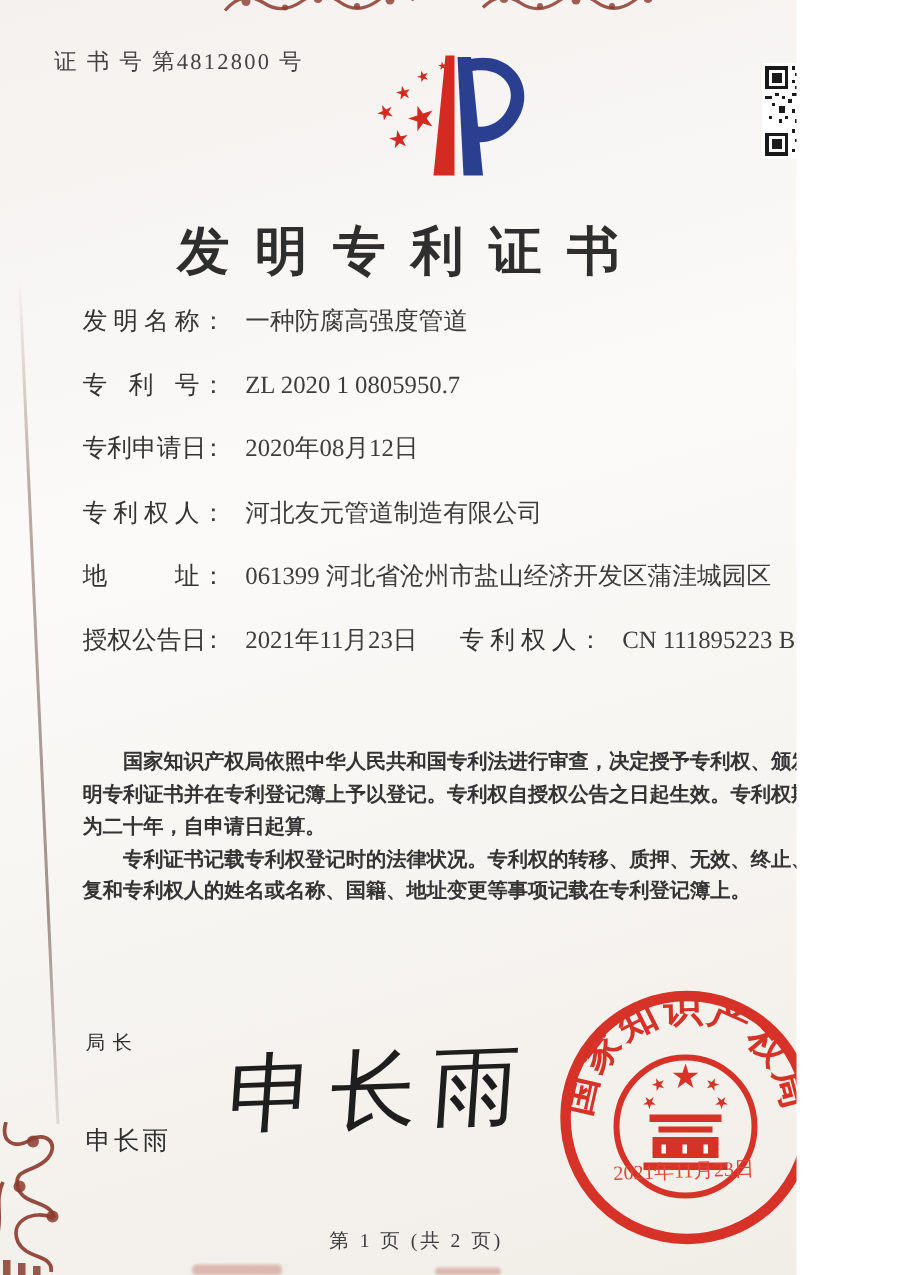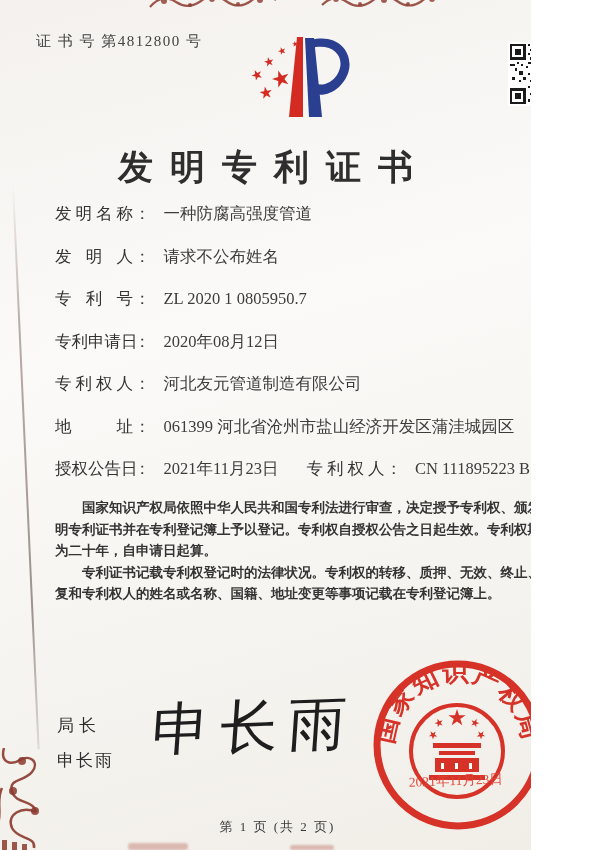--- a/index.html
+++ b/index.html
@@ -23,21 +23,21 @@
   .fields{position:absolute; left:55px; top:203px; width:505px; font-size:16.5px;}
   .row{height:26px; margin-bottom:16.5px; white-space:nowrap;}
   .lbl{display:inline-block; width:78px; text-align:justify; text-align-last:justify; color:#333;}
   .colon{margin-left:1px;}
   .val{margin-left:13px; color:#3c3c3c;}
   .pair2{margin-left:28px;}
   
   .law{position:absolute; left:55px; top:497px; width:503px; font-size:13.5px; line-height:21.5px; color:#343434;}
   .law p{margin:0; text-indent:2em;font-weight:bold;}
   
-  .sig-title{position:absolute; left:57px; top:714px; font-size:17px; letter-spacing:5px; color:#2f2f2f;}
+  .sig-title{position:absolute; left:57px; top:686px; font-size:13px; letter-spacing:5px; color:#2f2f2f;}
   .sig-name{position:absolute; left:57px; top:749px; font-size:17px; letter-spacing:2px; color:#2f2f2f;}
   .autograph{
     position:absolute; left:152px; top:688px; width:230px;
     font-size:58px; color:#1e1e1e; letter-spacing:10px; white-space:nowrap;
     transform:rotate(-2deg) skewX(-6deg); font-weight:400;
   }
   
   .seal{position:absolute; left:368px; top:655px; opacity:.95;}
   
   .footer{position:absolute; left:12px; top:818px; width:100%; text-align:center; font-size:13px; letter-spacing:2px; color:#3b3b3b;}
@@ -180,23 +180,20 @@
     </g>
   </svg>
 
   <div class="title">发明专利证书</div>
 
   <div class="fields">
     <div class="row">
       <span class="lbl">发明名称</span><span class="colon">：</span><span class="val">一种防腐高强度管道</span>
     </div>
     <div class="row">
-      <span class="lbl">发明人</span><span class="colon">：</span><span class="val">请求不公布姓名</span>
-    </div>
-    <div class="row">
       <span class="lbl">专利号</span><span class="colon">：</span><span class="val">ZL 2020 1 0805950.7</span>
     </div>
     <div class="row">
       <span class="lbl">专利申请日</span><span class="colon">：</span><span class="val">2020年08月12日</span>
     </div>
     <div class="row">
       <span class="lbl">专利权人</span><span class="colon">：</span><span class="val">河北友元管道制造有限公司</span>
     </div>
     <div class="row">
       <span class="lbl">地址</span><span class="colon">：</span><span class="val">061399 河北省沧州市盐山经济开发区蒲洼城园区</span>

